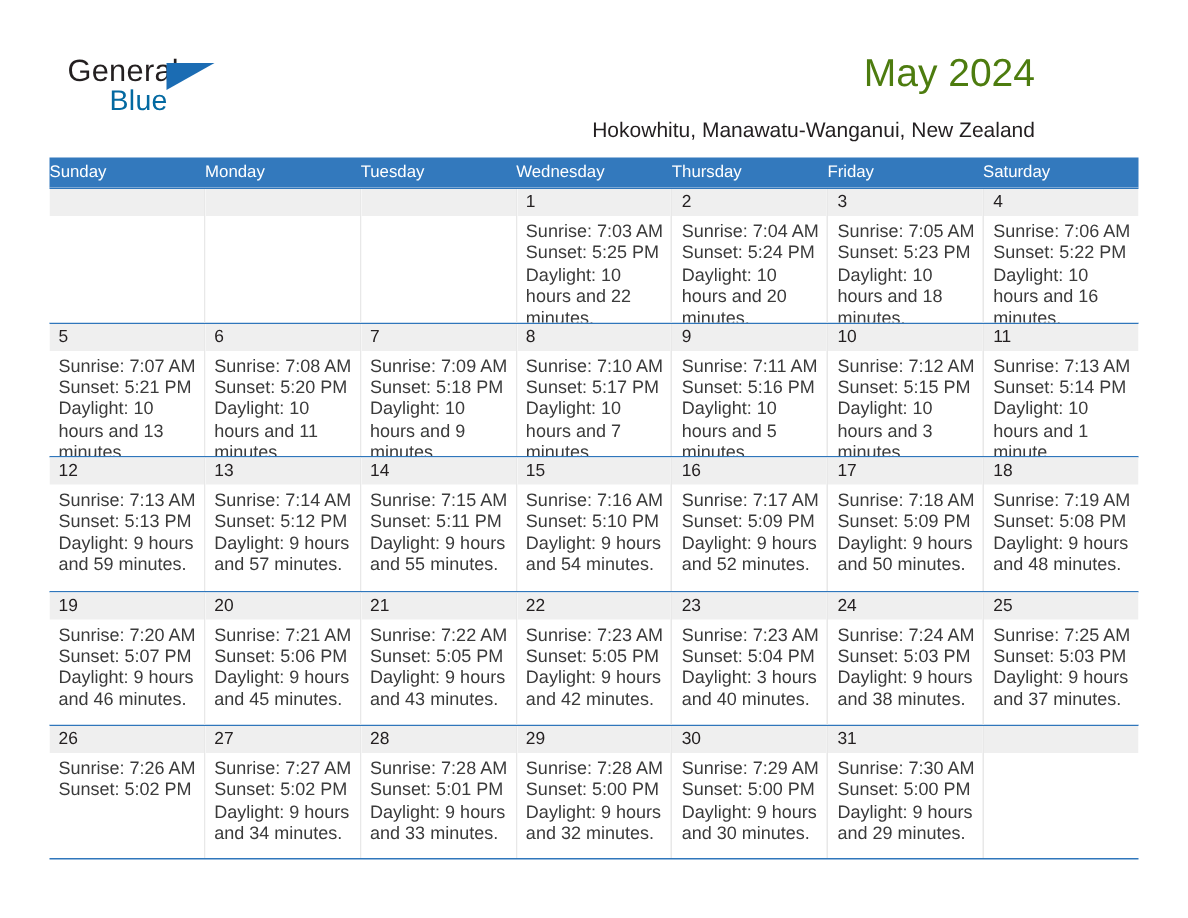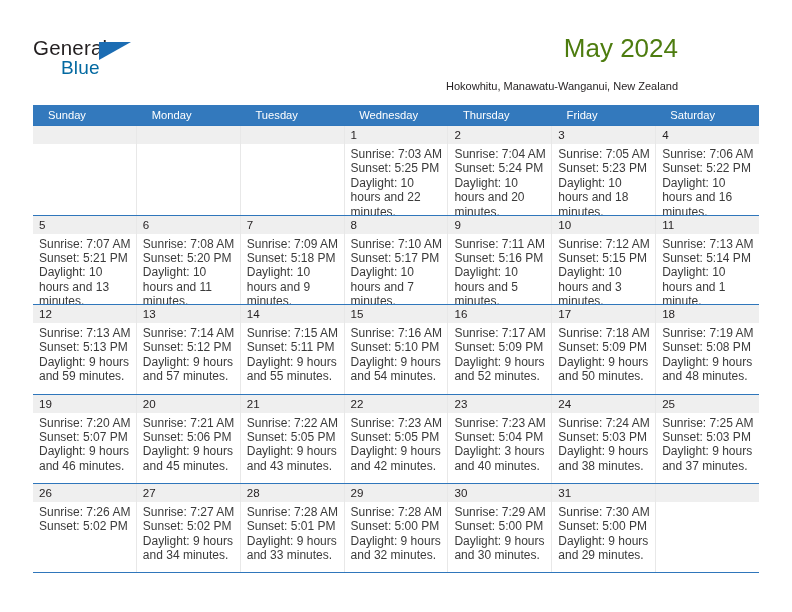--- a/index.html
+++ b/index.html
@@ -17,21 +17,21 @@
   .page {
     position: relative;
     width: 792px;
     height: 612px;
     box-sizing: border-box;
   }
 
   
   .header {
     position: absolute;
-    left: 0;
+    left: 12px;
     top: 0;
     width: 714px;
     height: 104px;
   }
   .logo {
     position: absolute;
     left: 33px;
     top: 36px;
     width: 140px;
     height: 46px;
@@ -70,21 +70,21 @@
     font-size: 26px;
     color: #4d7c0f;
     text-align: left;
     line-height: 30px;
     white-space: nowrap;
   }
   .subtitle {
     position: absolute;
     right: 36px;
     top: 78px;
-    font-size: 11px;
+    font-size: 14px;
     color: #231f20;
     text-align: right;
     line-height: 16px;
     white-space: nowrap;
   }
 
   
   .calendar {
     position: absolute;
     left: 33px;
@@ -94,21 +94,21 @@
   .weekdays {
     display: flex;
     background: #3379bd;
     height: 20px;
   }
   .weekday {
     flex: 1 1 0;
     color: #ffffff;
     font-size: 11.2px;
     line-height: 20px;
-    padding-left: 15px;
+    padding-left: 0;
     box-sizing: border-box;
     white-space: nowrap;
   }
   .week {
     display: flex;
     height: 89.5px;
     border-top: 1.6px solid #2f76bb;
     box-sizing: border-box;
     background: #ffffff;
   }

